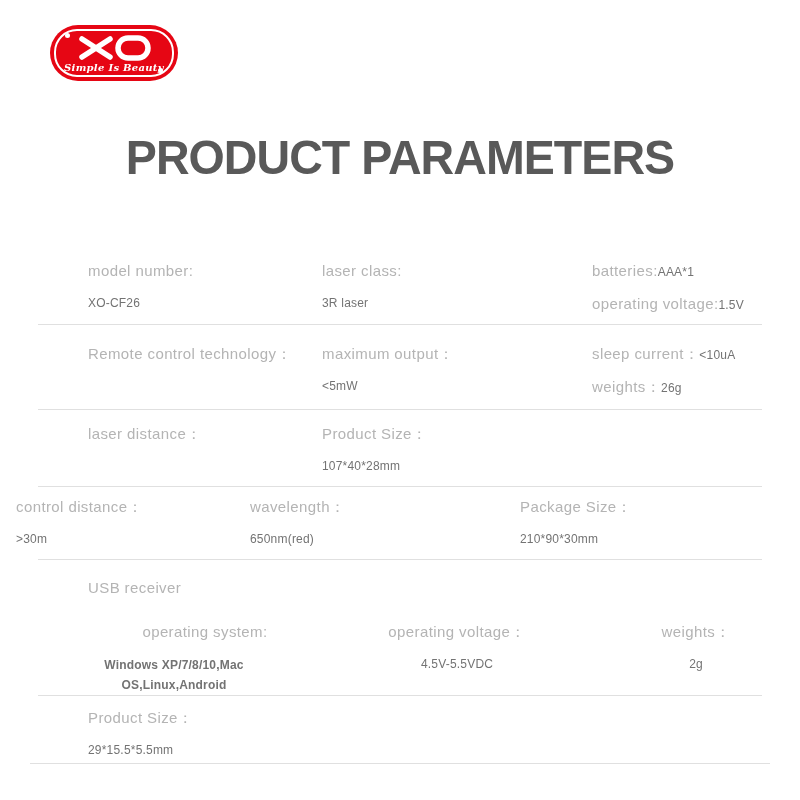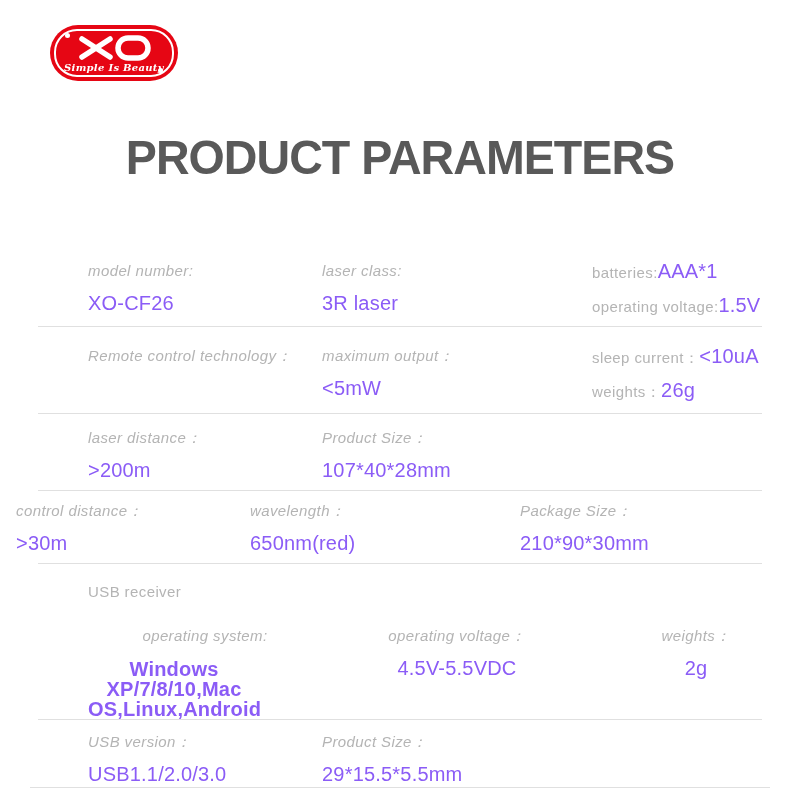--- a/index.html
+++ b/index.html
@@ -27,22 +27,22 @@
   .row { display:grid; grid-template-columns:234px 270px 1fr; padding-left:88px; }
   .r1 { padding-top:12px; padding-bottom:10px; }
   .r2 { padding-top:20px; padding-bottom:12px; }
   .r3 { padding-top:15px; padding-bottom:11px; }
   .r4 { padding-top:11px; padding-bottom:11px;padding-left:16px; }
   .r5 { padding:19px 6px 20px 88px; }
   .r6 { padding-top:6px; padding-bottom:0;text-align:center; }
   .r7 { padding-top:13px; padding-bottom:4px; }
 
   .lb { font-size:15px; line-height:18px; color:#b4b4b4; letter-spacing:0.4px; }
-  .vl { font-size:20px; line-height:18px; color:#8b5cf6; letter-spacing:0.2px; }
-  .cell > .lb { margin-bottom:14px;font-style:italic; }
+  .vl { font-size:12px; line-height:18px; color:#737373; letter-spacing:0.2px; }
+  .cell > .lb { margin-bottom:14px; }
   .pair-line { line-height:18px; }
   .pair-line + .pair-line { margin-top:14px; }
   .pair-line .lb, .pair-line .vl { display:inline; }
   .wrap { max-width:172px; line-height:20px;font-weight:bold; }
 
   .sep { height:1px; background:#e0e0e0; margin:0 38px; }
   .sep.final { margin:0 30px; }
 </style>
 </head>
 <body>
@@ -98,21 +98,20 @@
       <div class="pair-line">
         <span class="lb">weights：</span><span class="vl">26g</span>
       </div>
     </div>
   </div>
   <div class="sep"></div>
 
   <div class="row r3">
     <div class="cell">
       <div class="lb">laser distance：</div>
-      <div class="vl">&gt;200m</div>
     </div>
     <div class="cell">
       <div class="lb">Product Size：</div>
       <div class="vl">107*40*28mm</div>
     </div>
   </div>
   <div class="sep"></div>
 
   <div class="row r4">
     <div class="cell">
@@ -145,24 +144,20 @@
     </div>
     <div class="cell">
       <div class="lb">weights：</div>
       <div class="vl">2g</div>
     </div>
   </div>
   <div class="sep"></div>
 
   <div class="row r7">
     <div class="cell">
-      <div class="lb">USB version：</div>
-      <div class="vl">USB1.1/2.0/3.0</div>
-    </div>
-    <div class="cell">
       <div class="lb">Product Size：</div>
       <div class="vl">29*15.5*5.5mm</div>
     </div>
     <div class="cell"></div>
   </div>
   <div class="sep final"></div>
 
 </div>
 
 </body></html>

